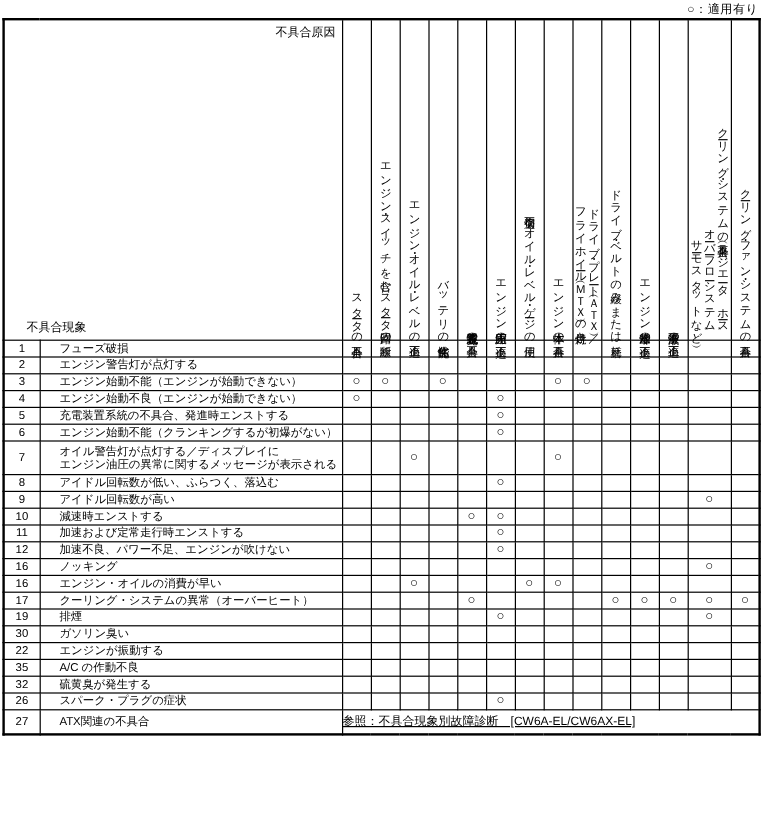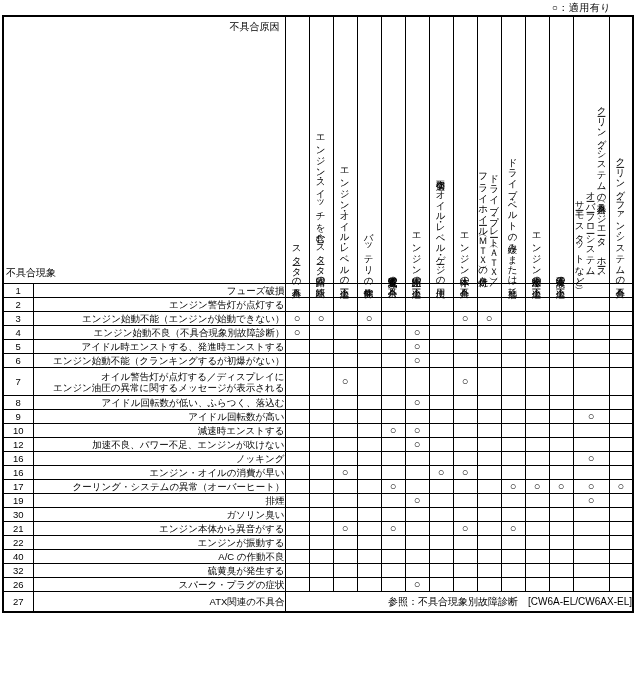--- a/index.html
+++ b/index.html
@@ -1,44 +1,44 @@
 <!DOCTYPE html>
 <html><head>
 <meta charset="utf-8">
 <style>
   html,body{margin:0;padding:0;background:#fff;}
   body{
     width:636px;height:684px;position:relative;overflow:hidden;
     font-family:"Liberation Sans","DejaVu Sans",sans-serif;color:#000;
   }
   .legend{
-    position:absolute;top:1px;right:25px;font-size:10px;letter-spacing:0.5px;
+    position:absolute;top:1px;right:4px;font-size:10px;letter-spacing:0.5px;
   }
   .tbl-wrap{position:absolute;left:2px;top:15px;width:632px;}
   table{
     border-collapse:collapse;table-layout:fixed;width:630px;
     border:2px solid #000;
   }
   th,td{border:1px solid #000;padding:0;margin:0;}
   thead th{height:266px;vertical-align:bottom;font-weight:normal;}
   th.corner{position:relative;}
   .cause-label{position:absolute;top:3px;right:5px;font-size:10px;}
-  .symptom-label{position:absolute;bottom:3px;left:2px;font-size:10px;margin-top:47px;}
+  .symptom-label{position:absolute;bottom:3px;left:18px;font-size:10px;margin-top:47px;}
   .vtext{
     writing-mode:vertical-rl;text-orientation:mixed;
     height:258px;margin:0 auto;padding:2px 0;
     font-size:9.5px;line-height:11px;text-align:end;white-space:pre-line;
   }
   tbody td{height:13px;font-size:9.5px;line-height:11px;vertical-align:middle;}
   td.num{text-align:center;}
-  td.sym{text-align:right;padding-left:6px;white-space:pre-line;}
+  td.sym{text-align:left;padding-left:16px;white-space:pre-line;}
   td.mark{text-align:center;font-size:11px;line-height:13px;}
   tr.tall td{height:27px;}
   tr.last td{height:19px;}
-  td.note{text-align:right;font-size:10px;}
+  td.note{text-align:left;font-size:10px;text-decoration:underline;}
 </style>
 </head>
 <body>
 
 <div class="legend">○：適用有り</div>
 
 <div class="tbl-wrap">
   <table>
     <colgroup>
         <col style="width: 30px;">
@@ -161,39 +161,39 @@
           <td class="mark">○</td>
           <td class="mark">○</td>
           <td class="mark"></td>
           <td class="mark"></td>
           <td class="mark"></td>
           <td class="mark"></td>
           <td class="mark"></td>
         </tr>
         <tr>
           <td class="num">4</td>
-          <td class="sym">エンジン始動不良（不具合現象別故障診断）</td>
+          <td class="sym">エンジン始動不良（エンジンが始動できない）</td>
           <td class="mark">○</td>
           <td class="mark"></td>
           <td class="mark"></td>
           <td class="mark"></td>
           <td class="mark"></td>
           <td class="mark">○</td>
           <td class="mark"></td>
           <td class="mark"></td>
           <td class="mark"></td>
           <td class="mark"></td>
           <td class="mark"></td>
           <td class="mark"></td>
           <td class="mark"></td>
           <td class="mark"></td>
         </tr>
         <tr>
           <td class="num">5</td>
-          <td class="sym">アイドル時エンストする、発進時エンストする</td>
+          <td class="sym">充電装置系統の不具合、発進時エンストする</td>
           <td class="mark"></td>
           <td class="mark"></td>
           <td class="mark"></td>
           <td class="mark"></td>
           <td class="mark"></td>
           <td class="mark">○</td>
           <td class="mark"></td>
           <td class="mark"></td>
           <td class="mark"></td>
           <td class="mark"></td>
@@ -287,20 +287,38 @@
           <td class="mark"></td>
           <td class="mark"></td>
           <td class="mark"></td>
           <td class="mark"></td>
           <td class="mark"></td>
           <td class="mark"></td>
           <td class="mark"></td>
           <td class="mark"></td>
         </tr>
         <tr>
+          <td class="num">11</td>
+          <td class="sym">加速および定常走行時エンストする</td>
+          <td class="mark"></td>
+          <td class="mark"></td>
+          <td class="mark"></td>
+          <td class="mark"></td>
+          <td class="mark"></td>
+          <td class="mark">○</td>
+          <td class="mark"></td>
+          <td class="mark"></td>
+          <td class="mark"></td>
+          <td class="mark"></td>
+          <td class="mark"></td>
+          <td class="mark"></td>
+          <td class="mark"></td>
+          <td class="mark"></td>
+        </tr>
+        <tr>
           <td class="num">12</td>
           <td class="sym">加速不良、パワー不足、エンジンが吹けない</td>
           <td class="mark"></td>
           <td class="mark"></td>
           <td class="mark"></td>
           <td class="mark"></td>
           <td class="mark"></td>
           <td class="mark">○</td>
           <td class="mark"></td>
           <td class="mark"></td>
@@ -395,57 +413,39 @@
           <td class="mark"></td>
           <td class="mark"></td>
           <td class="mark"></td>
           <td class="mark"></td>
           <td class="mark"></td>
           <td class="mark"></td>
           <td class="mark"></td>
           <td class="mark"></td>
         </tr>
         <tr>
-          <td class="num">21</td>
-          <td class="sym">エンジン本体から異音がする</td>
-          <td class="mark"></td>
-          <td class="mark"></td>
-          <td class="mark">○</td>
-          <td class="mark"></td>
-          <td class="mark">○</td>
-          <td class="mark"></td>
-          <td class="mark"></td>
-          <td class="mark">○</td>
-          <td class="mark"></td>
-          <td class="mark">○</td>
-          <td class="mark"></td>
-          <td class="mark"></td>
-          <td class="mark"></td>
-          <td class="mark"></td>
-        </tr>
-        <tr>
           <td class="num">22</td>
           <td class="sym">エンジンが振動する</td>
           <td class="mark"></td>
           <td class="mark"></td>
           <td class="mark"></td>
           <td class="mark"></td>
           <td class="mark"></td>
           <td class="mark"></td>
           <td class="mark"></td>
           <td class="mark"></td>
           <td class="mark"></td>
           <td class="mark"></td>
           <td class="mark"></td>
           <td class="mark"></td>
           <td class="mark"></td>
           <td class="mark"></td>
         </tr>
         <tr>
-          <td class="num">40</td>
+          <td class="num">35</td>
           <td class="sym">A/C の作動不良</td>
           <td class="mark"></td>
           <td class="mark"></td>
           <td class="mark"></td>
           <td class="mark"></td>
           <td class="mark"></td>
           <td class="mark"></td>
           <td class="mark"></td>
           <td class="mark"></td>
           <td class="mark"></td>

